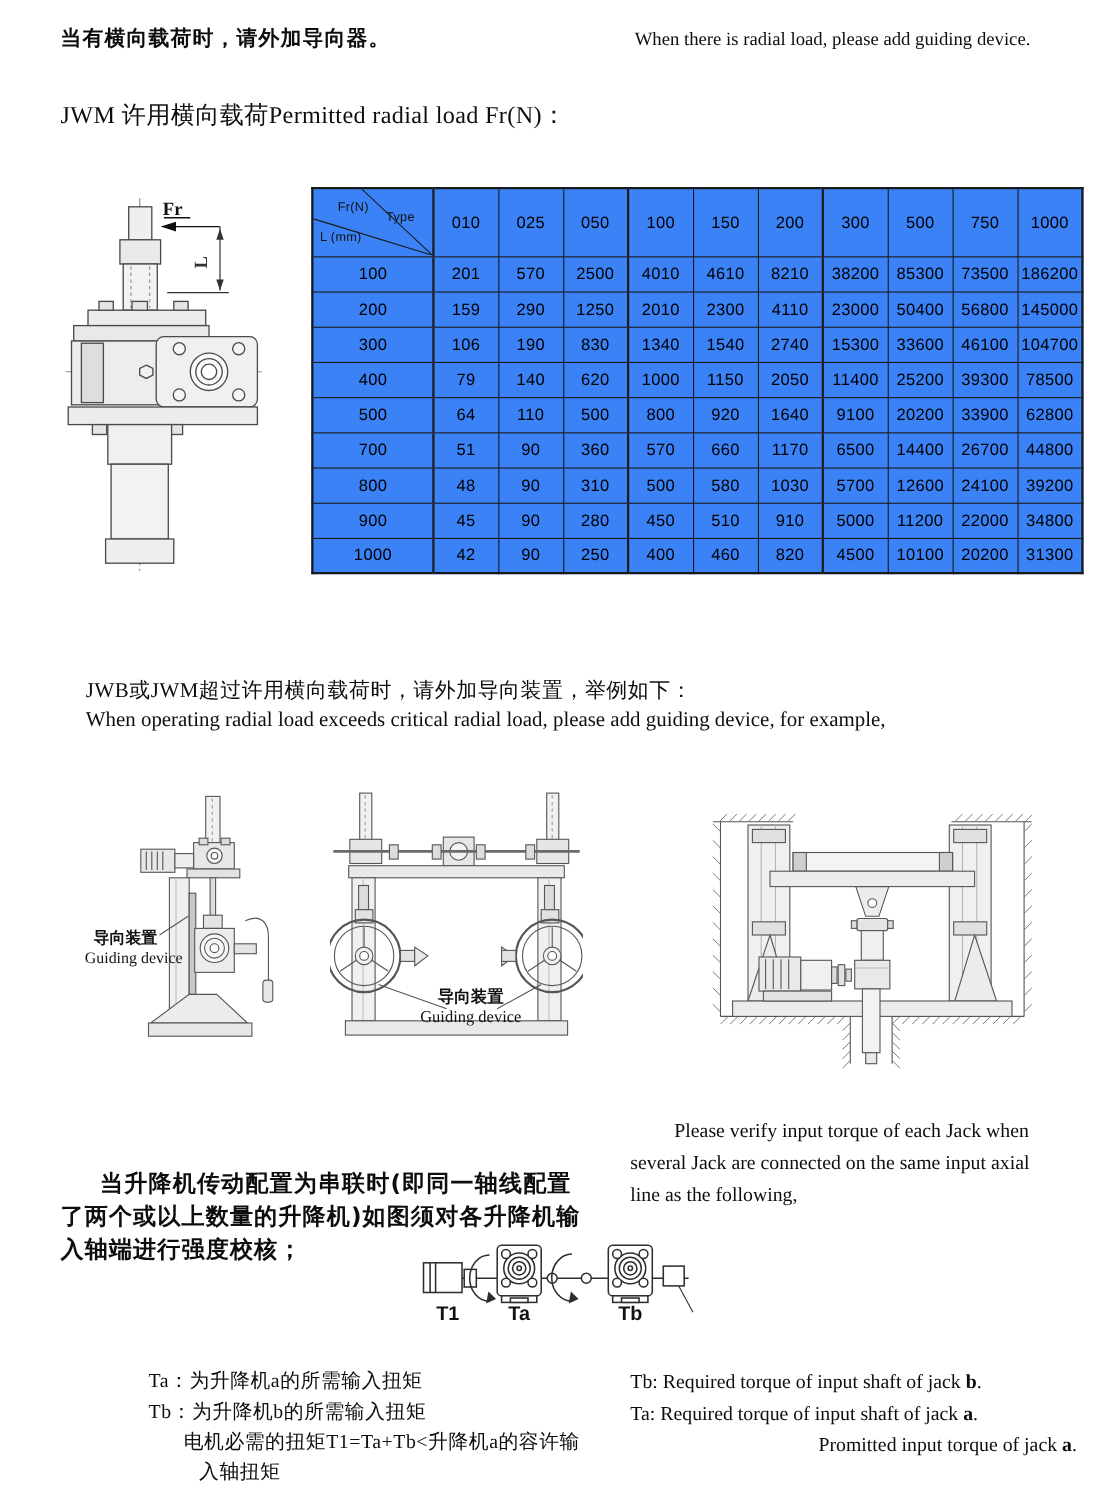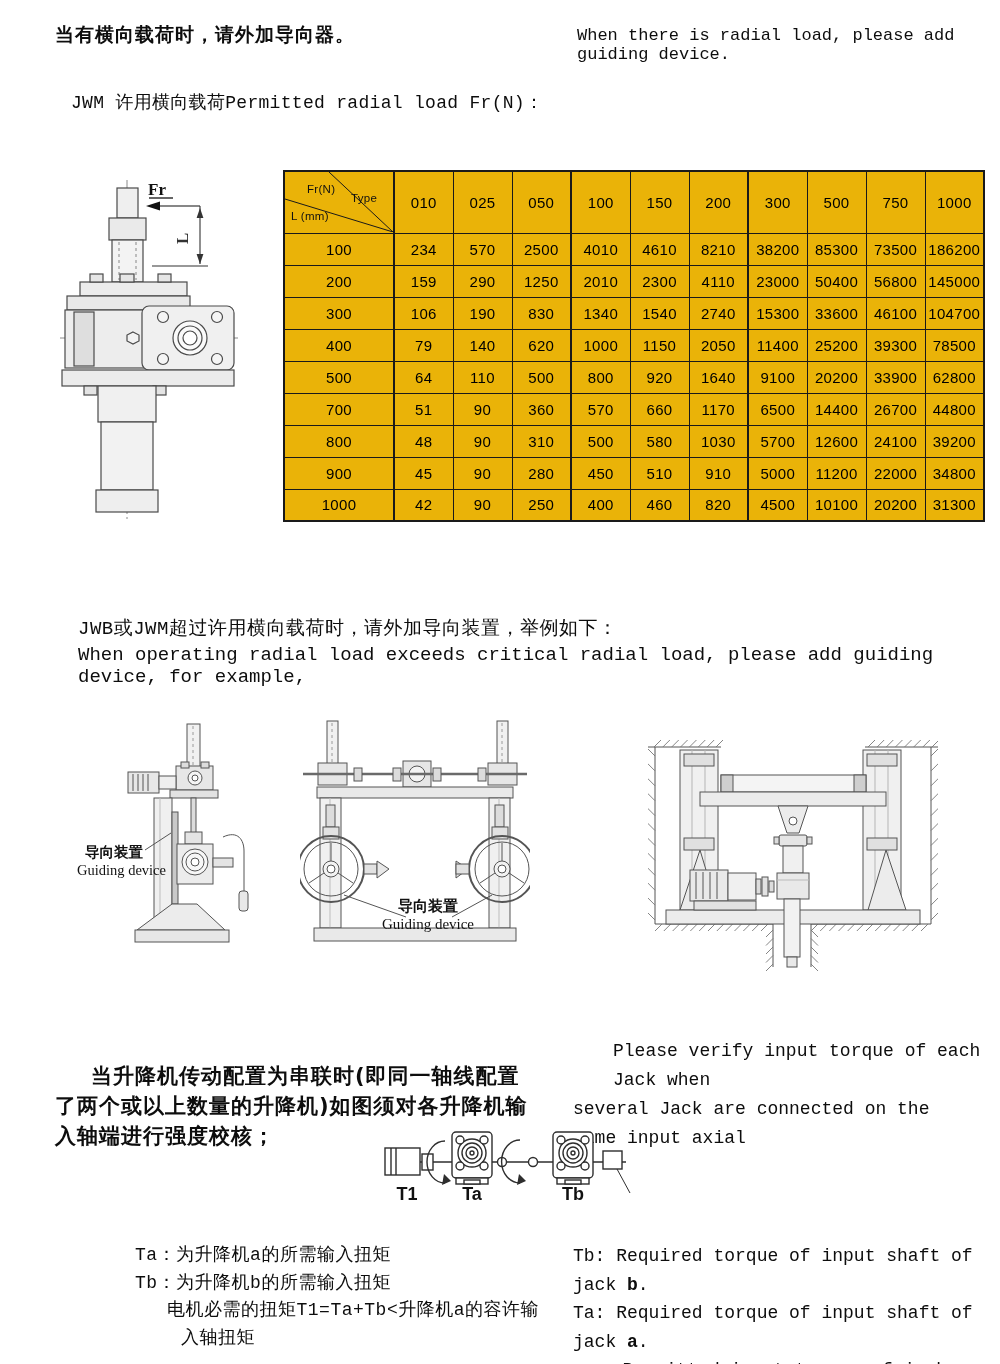--- a/index.html
+++ b/index.html
@@ -4,32 +4,32 @@
 <style>
   * { margin:0; padding:0; box-sizing:border-box; }
   html,body { background:#fff; }
   body {
     width:1000px; height:1364px; position:relative;
     font-family:"Liberation Serif","DejaVu Serif",serif;
     color:#0d0d0d; overflow:hidden;
   }
   .abs { position:absolute; }
   .cn-gothic { font-family:"DejaVu Sans","Liberation Sans",sans-serif; }
-  .serif { font-family:Liberation Mono, monospace; }
+  .serif { font-family:Liberation Serif, serif; }
 
   
   .top-cn { left:55px; top:22px; font-size:19px; font-weight:bold; letter-spacing:1px;font-family:Liberation Mono, monospace; }
   .top-en { left:577px; top:26px; font-size:17px; }
-  .subtitle { left:71px; top:90px; font-size:18px; letter-spacing:.3px;text-align:center; }
+  .subtitle { left:55px; top:90px; font-size:22px; letter-spacing:.3px;text-align:center; }
 
   
   .tablewrap { left:283px; top:170px; }
   table.frtable {
     border-collapse:collapse; table-layout:fixed; width:700px;
-    font-family:"Liberation Sans","DejaVu Sans",sans-serif; background:#eab308;
+    font-family:"Liberation Sans","DejaVu Sans",sans-serif; background:#3b82f6;
     border:2px solid #1a1a1a;
   }
   .frtable th, .frtable td {
     border:1px solid #1a1a1a; text-align:center; vertical-align:middle;
     font-size:15px; font-weight:normal; color:#000; padding:0;
     width:59px; height:32px; letter-spacing:.3px;
   }
   .frtable tr > *:first-child { width:110px; }
   .frtable thead th { height:62px; }
   .frtable tr > *:nth-child(1),
@@ -42,21 +42,21 @@
   .corner-l { left:6px; top:38px; }
 
   
   .mid-cn { left:78px; top:615px; font-size:19px; letter-spacing:.5px; }
   .mid-en { left:78px; top:644px; font-size:19px; }
 
   
   .serial-cn { left:55px; top:1016px; font-size:21px; font-weight:bold; line-height:30px; letter-spacing:1px; }
   .serial-cn .indent1 { padding-left:36px;margin-top:45px; }
   .serial-en { left:573px; top:1014px; width:410px; font-size:18px; line-height:29px; }
-  .serial-en .indent1 { padding-left:40px;margin-top:23px; }
+  .serial-en .indent1 { padding-left:40px; }
 
   
   .notes-cn { left:135px; top:1242px; font-size:18px; line-height:27.5px; letter-spacing:.5px; }
   .notes-cn .ind3 { padding-left:32px; }
   .notes-cn .ind4 { padding-left:46px; }
   .notes-en { left:573px; top:1242px; width:406px; font-size:18px; line-height:28.5px; }
   .notes-en .right { text-align:right; }
   .notes-en b { font-weight:bold; }
   .sub { font-size:0.72em; }
 
@@ -142,21 +142,21 @@
           <th>200</th>
           <th>300</th>
           <th>500</th>
           <th>750</th>
           <th>1000</th>
         </tr>
     </thead>
     <tbody>
         <tr>
           <th>100</th>
-          <td>234</td>
+          <td>201</td>
           <td>570</td>
           <td>2500</td>
           <td>4010</td>
           <td>4610</td>
           <td>8210</td>
           <td>38200</td>
           <td>85300</td>
           <td>73500</td>
           <td>186200</td>
         </tr>
@@ -534,20 +534,21 @@
 </svg>
 
 <div class="abs serial-cn cn-gothic">
   <div class="indent1">当升降机传动配置为串联时(即同一轴线配置</div>
   <div>了两个或以上数量的升降机)如图须对各升降机输</div>
   <div>入轴端进行强度校核；</div>
 </div>
 <div class="abs serial-en serif">
   <div class="indent1">Please verify input torque of each Jack when</div>
   <div>several Jack are connected on the same input axial</div>
+  <div>line as the following,</div>
 </div>
 
 <svg class="abs" style="left:374px;top:1118px;" width="262" height="88" viewBox="0 0 262 88">
   <g stroke="#2e2e2e" stroke-width="1.4" fill="#fff">
     <g>
       <rect x="11" y="30" width="35" height="27"></rect>
       <line x1="17" y1="30" x2="17" y2="57"></line>
       <line x1="22" y1="30" x2="22" y2="57"></line>
     </g>
     <line x1="46" y1="44" x2="252" y2="44"></line>

